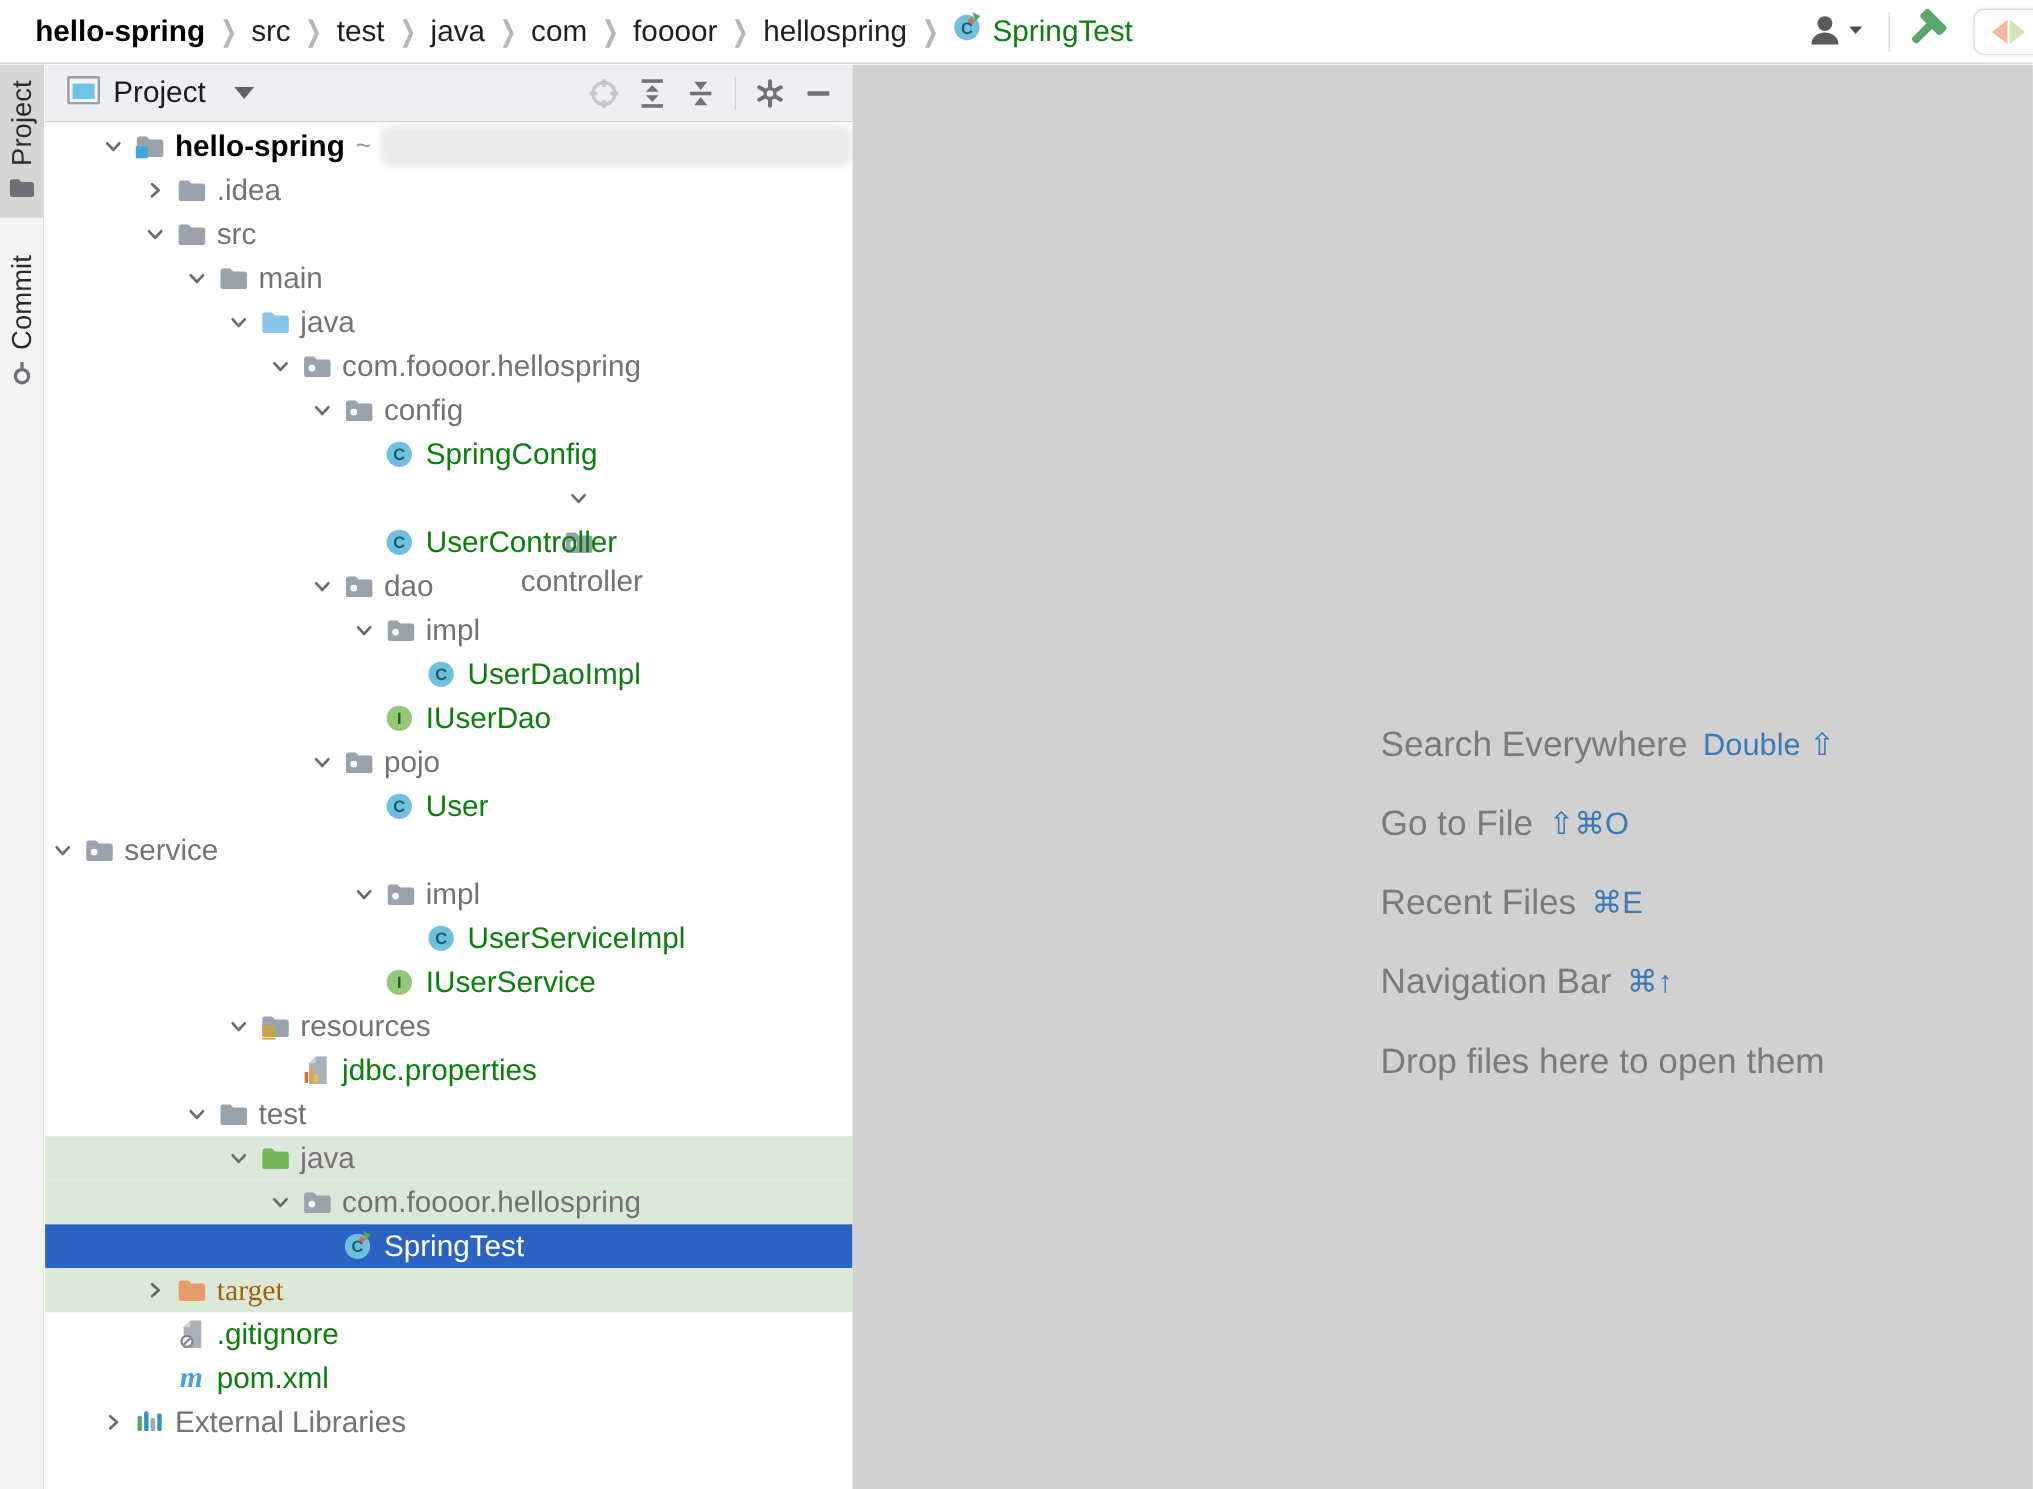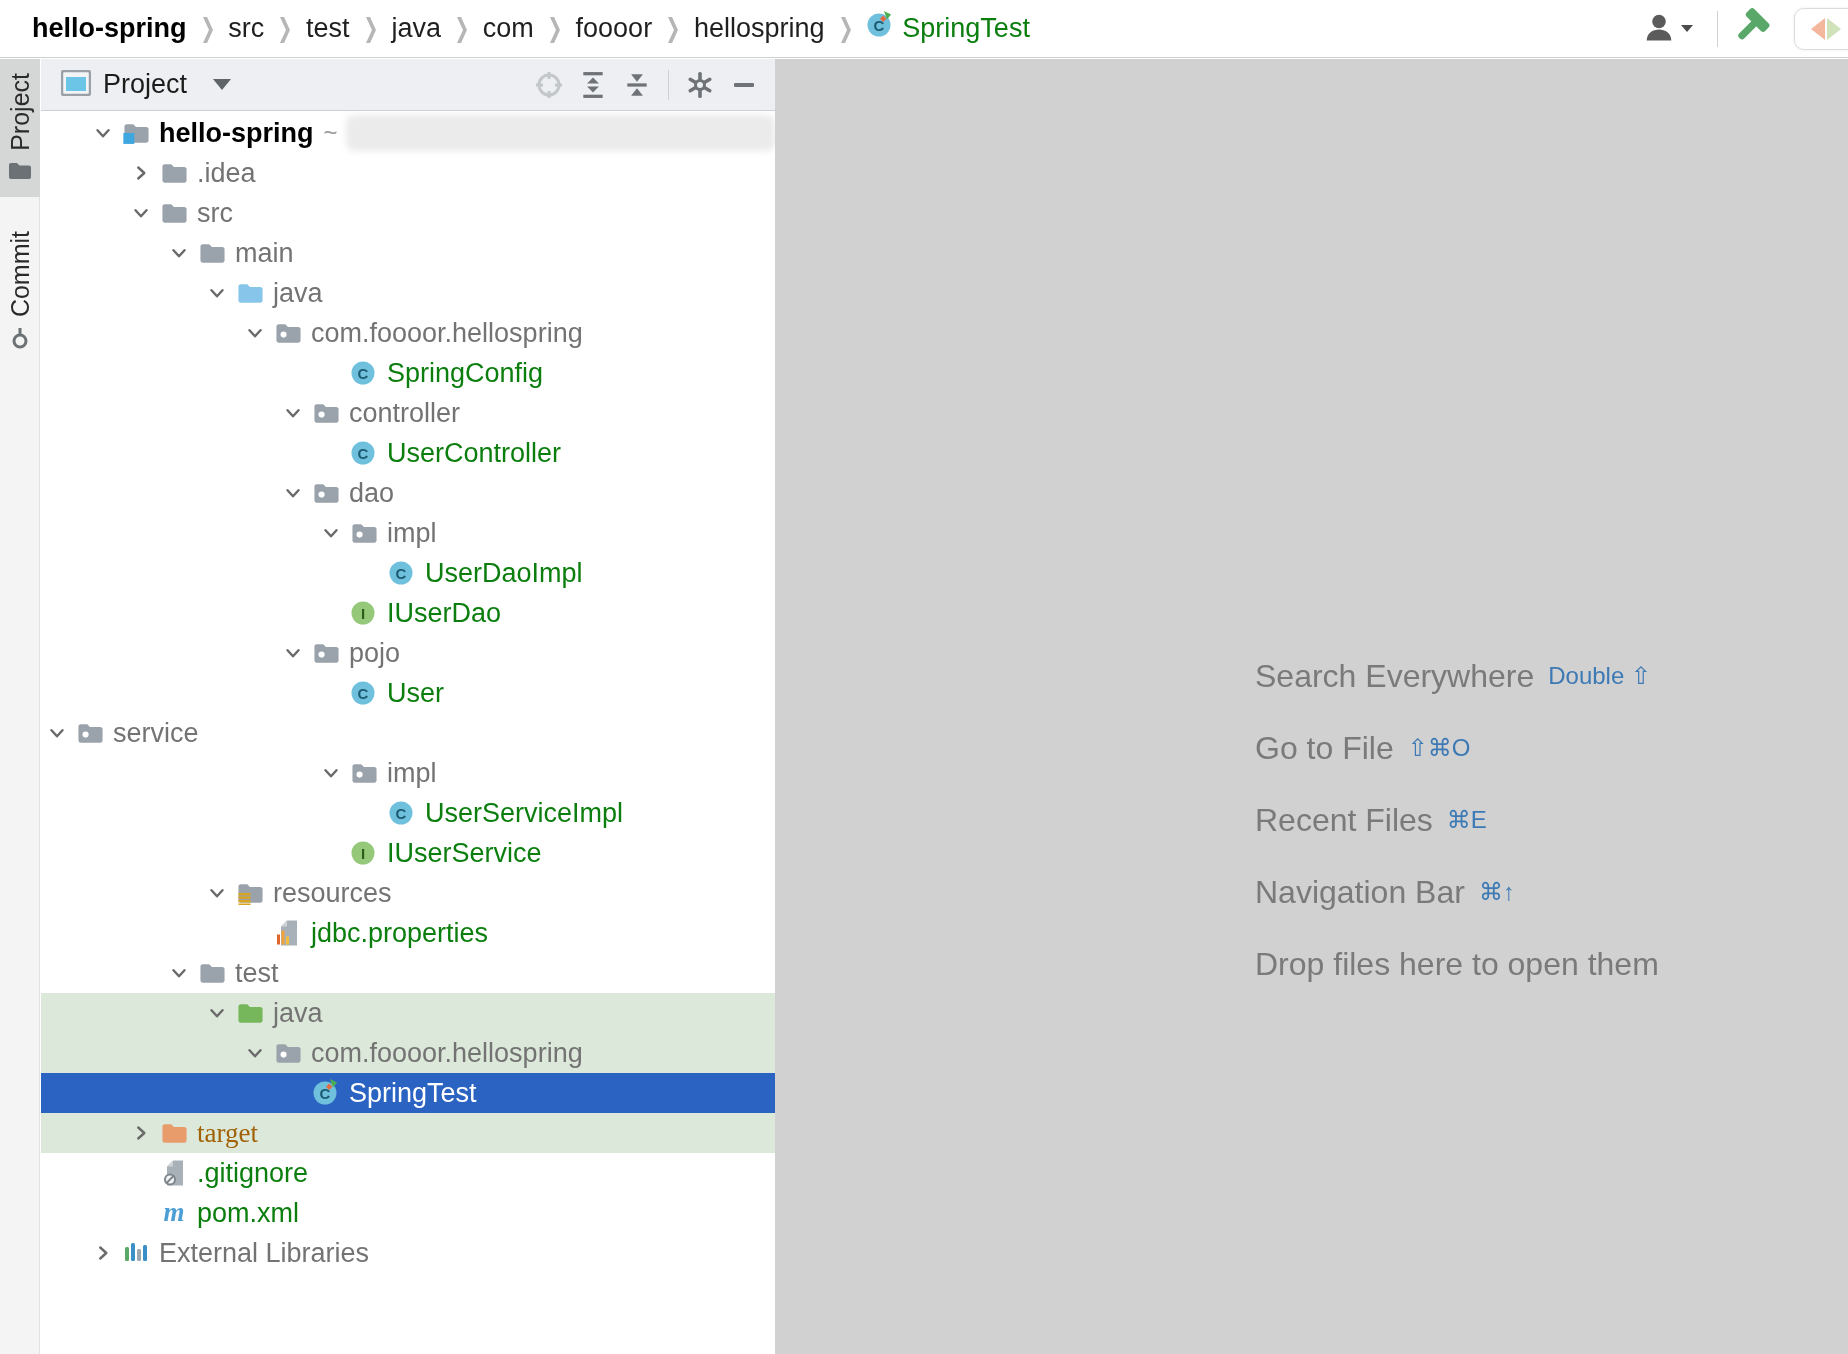--- a/index.html
+++ b/index.html
@@ -62,21 +62,21 @@
   .lbl.selected { color:#ffffff; }
   .tilde { font-size:24px; color:#999; margin-left:10px; }
   .blur-pill { width:450px; height:36px; margin-left:8px; background:#ebebeb;
     border-radius:8px; filter:blur(3px); }
 
   
   .editor { position:absolute; left:775px; top:59px; width:1073px; height:1295px; background:#d1d1d1; }
   .hints { position:absolute; left:480px; top:581px; }
   .hint-line { height:72px; display:flex; align-items:center; gap:14px; }
   .hint-text { font-size:32px; color:#7a7a7a; }
-  .hint-key { font-size:24px; color:#3d7ab5; }
+  .hint-key { font-size:28px; color:#3d7ab5; }
 </style>
 </head>
 <body>
 
 <div class="topbar">
   <div class="crumbs">
       <span class="crumb bold"><span>hello-spring</span></span>
       <span class="crumb-sep">❯</span>
       <span class="crumb"><span>src</span></span>
       <span class="crumb-sep">❯</span>
@@ -282,31 +282,45 @@
           </svg>
         </span>
         <span class="ticon">
           <svg width="27" height="23" viewBox="0 0 24 21">
             <path d="M1 4 c0-1.1.9-2 2-2 h6 l2.5 2.5 H21 c1.1 0 2 .9 2 2 V17 c0 1.1-.9 2-2 2 H3 c-1.1 0-2-.9-2-2 z" fill="#9aa2ab"></path>
             <circle cx="7.5" cy="11.5" r="2.8" fill="#ffffff"></circle>
           </svg>
         </span>
         <span class="lbl">com.foooor.hellospring</span>
       </div>
+      <div class="row" style="padding-left: 236px;">
+        <span class="chev">
+          <svg width="22" height="22" viewBox="0 0 20 20">
+            <polyline points="5,7.5 10,13 15,7.5" fill="none" stroke="#6a6a6a" stroke-width="2.2" stroke-linecap="round" stroke-linejoin="round"></polyline>
+          </svg>
+        </span>
+        <span class="ticon">
+          <svg width="27" height="23" viewBox="0 0 24 21">
+            <path d="M1 4 c0-1.1.9-2 2-2 h6 l2.5 2.5 H21 c1.1 0 2 .9 2 2 V17 c0 1.1-.9 2-2 2 H3 c-1.1 0-2-.9-2-2 z" fill="#9aa2ab"></path>
+            <circle cx="7.5" cy="11.5" r="2.8" fill="#ffffff"></circle>
+          </svg>
+        </span>
+        <span class="lbl">config</span>
+      </div>
       <div class="row" style="padding-left: 274px;">
         <span class="chev"></span>
         <span class="ticon">
           <svg width="28" height="28" viewBox="0 0 28 28">
             <circle cx="13" cy="14" r="11.5" fill="#6fc0dd"></circle>
             <text x="13" y="19.5" text-anchor="middle" font-size="15" font-family="Liberation Sans, DejaVu Sans, sans-serif" font-weight="600" fill="#1b5a70">C</text>
           </svg>
         </span>
         <span class="lbl green">SpringConfig</span>
       </div>
-      <div class="row" style="padding-left: 236px;">
+      <div class="row" style="padding-left: 236px; flex-direction: column;">
         <span class="chev">
           <svg width="22" height="22" viewBox="0 0 20 20">
             <polyline points="5,7.5 10,13 15,7.5" fill="none" stroke="#6a6a6a" stroke-width="2.2" stroke-linecap="round" stroke-linejoin="round"></polyline>
           </svg>
         </span>
         <span class="ticon">
           <svg width="27" height="23" viewBox="0 0 24 21">
             <path d="M1 4 c0-1.1.9-2 2-2 h6 l2.5 2.5 H21 c1.1 0 2 .9 2 2 V17 c0 1.1-.9 2-2 2 H3 c-1.1 0-2-.9-2-2 z" fill="#9aa2ab"></path>
             <circle cx="7.5" cy="11.5" r="2.8" fill="#ffffff"></circle>
           </svg>

